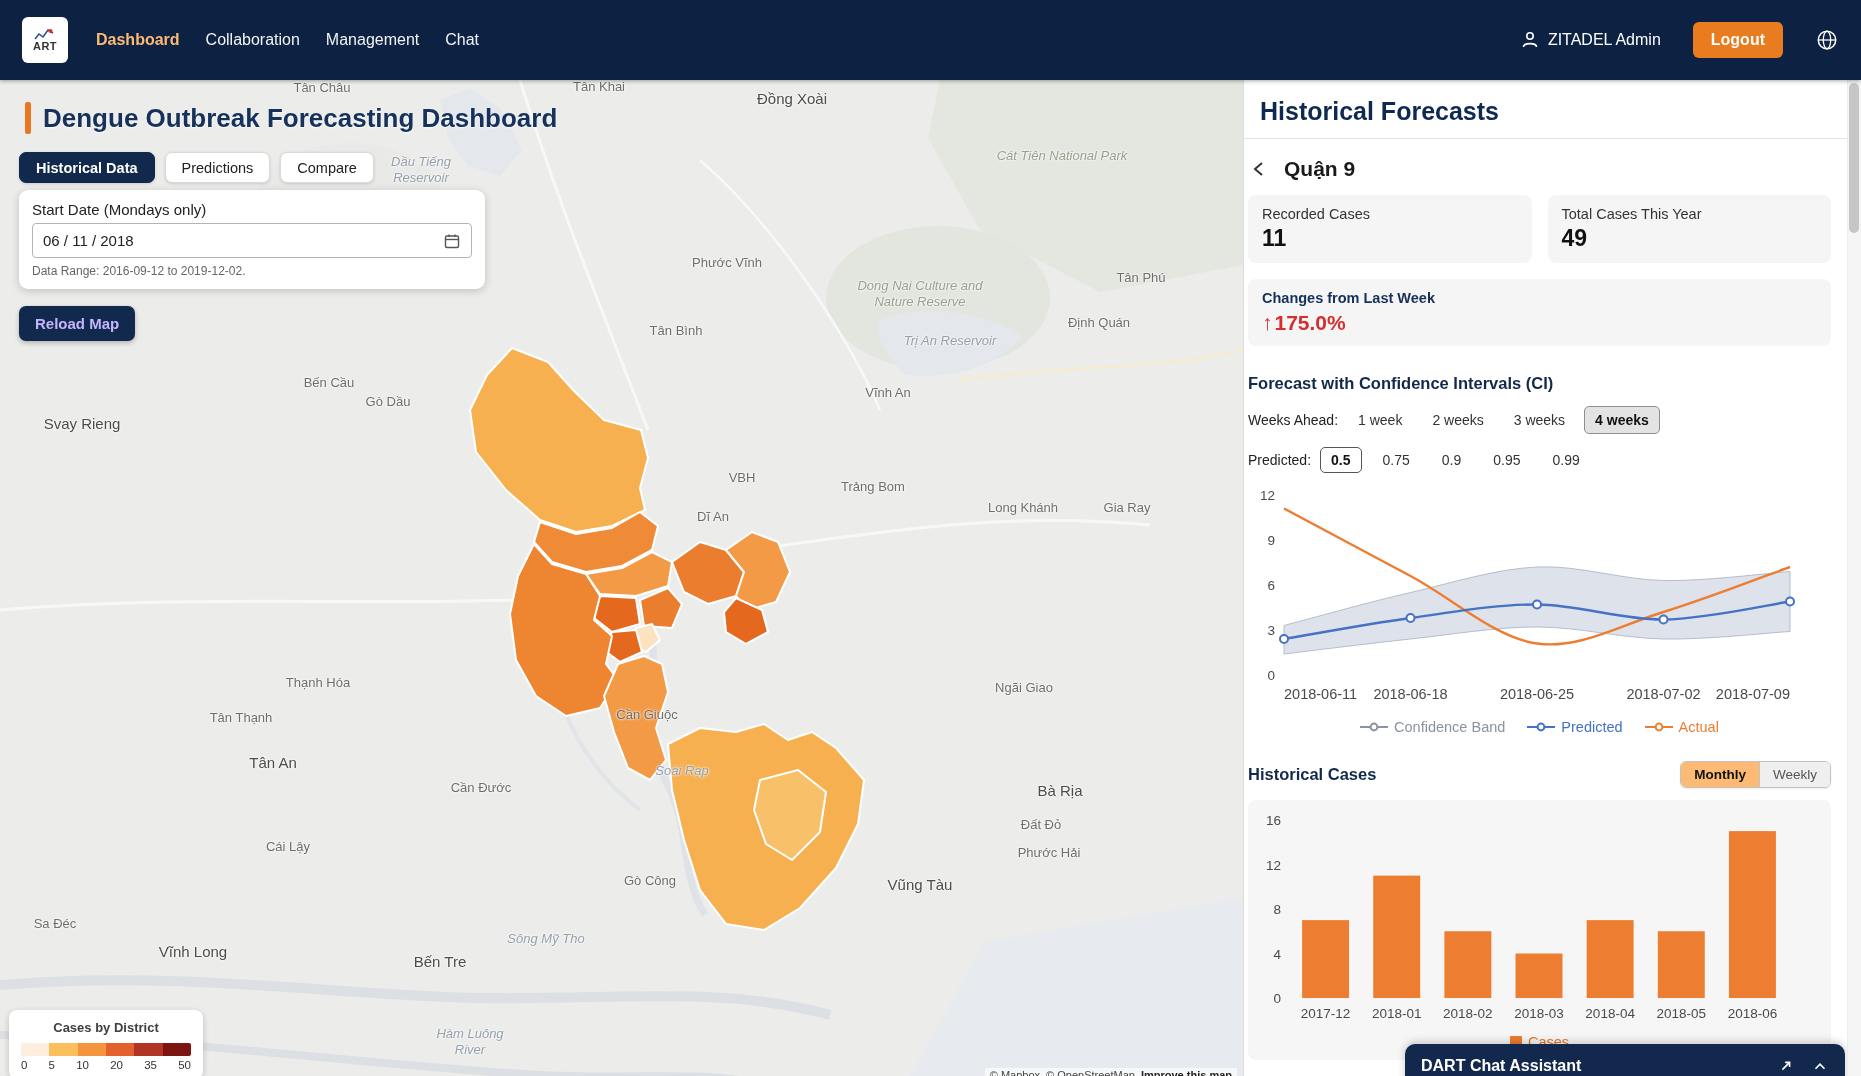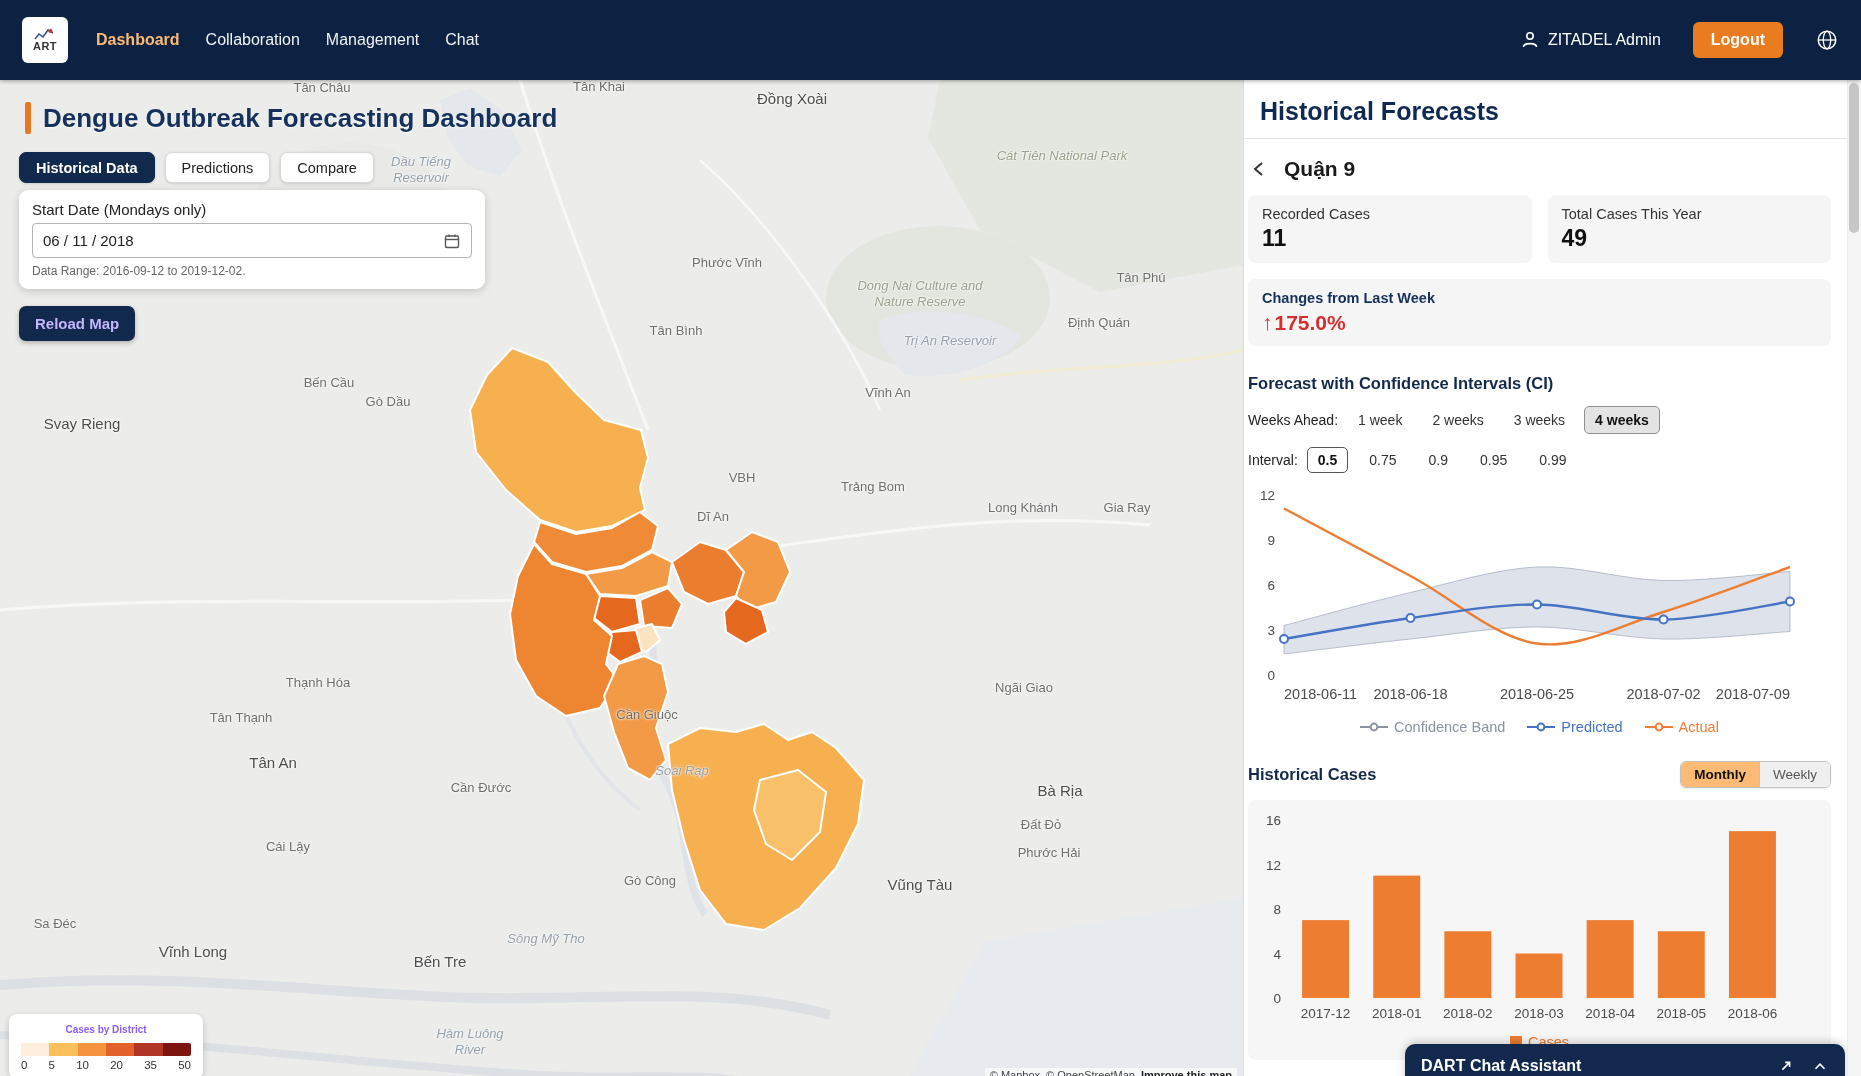--- a/index.html
+++ b/index.html
@@ -36,21 +36,21 @@
   .page-title { font-size:26px; font-weight:bold; color:#16325c; text-shadow:0 1px 2px rgba(255,255,255,.85); }
   .tabs-row { position:absolute; left:19px; top:72px; display:flex; gap:10px; z-index:10; }
   .tab { height:31px; display:flex; align-items:center; padding:0 16px; border-radius:7px; font-size:14.5px; cursor:pointer; background:#fff; color:#222; border:1px solid #d9d9d9; box-shadow:0 1px 3px rgba(0,0,0,.15); }
   .tab.active { background:#10294d; color:#fff; border-color:#10294d; font-weight:bold; }
   .date-card { position:absolute; left:19px; top:110px; width:466px; background:#fff; border-radius:9px; box-shadow:0 2px 8px rgba(0,0,0,.18); padding:11px 13px; z-index:10; }
   .date-label { font-size:15px; color:#222; margin-bottom:5px; }
   .date-input { height:35px; border:1px solid #b4b4b4; border-radius:4px; display:flex; align-items:center; justify-content:space-between; padding:0 10px; font-size:15px; color:#222; cursor:text; background:#fff; }
   .date-note { font-size:12px; color:#666; margin-top:6px; }
   .reload-btn { position:absolute; left:19px; top:226px; background:#10294d; color:#c4b5fd; border:none; border-radius:7px; font-size:15px; font-weight:bold; padding:9px 16px; cursor:pointer; z-index:10; box-shadow:0 2px 5px rgba(0,0,0,.25); font-family:inherit; }
   .legend-card { position:absolute; left:9px; bottom:5px; width:194px; background:#fff; border-radius:8px; box-shadow:0 2px 6px rgba(0,0,0,.2); padding:10px 12px 8px; z-index:10; }
-  .legend-title { font-size:10px; font-weight:bold; color:#8b5cf6; text-align:center; margin-bottom:8px; }
+  .legend-title { font-size:13px; font-weight:bold; color:#404040; text-align:center; margin-bottom:8px; }
   .legend-bar { display:flex; height:13px; border-radius:2px; overflow:hidden; }
   .legend-bar .sw { flex:1; }
   .legend-ticks { display:flex; justify-content:space-between; font-size:11.5px; color:#333; margin-top:3px; }
   .attribution { position:absolute; right:6px; bottom:2px; font-size:11px; color:#444; background:rgba(255,255,255,.65); padding:1px 5px; z-index:10; display:flex; gap:6px; }
   .attribution .imp { font-weight:bold; color:#222; text-decoration:underline; cursor:pointer; }
   .attribution span { cursor:pointer; }
 
   
   .panel { width:618px; height:1007px; background:#fff; border-left:1px solid #ddd; position:relative; overflow:hidden; }
   .panel-header { padding:17px 30px 12px 16px; border-bottom:1px solid #e3e3e3; }
@@ -309,21 +309,21 @@
       <div class="weeks-row">
         <span>Weeks Ahead:</span>
         <span style="display:flex;gap:8px;">
             <span class="chip">1 week</span>
             <span class="chip">2 weeks</span>
             <span class="chip">3 weeks</span>
             <span class="chip on">4 weeks</span>
           </span>
       </div>
       <div class="interval-row">
-        <span>Interval:</span>
+        <span>Predicted:</span>
         <span style="display:flex;gap:10px;align-items:center;">
             <span class="ichip on">0.5</span>
             <span class="ichip">0.75</span>
             <span class="ichip">0.9</span>
             <span class="ichip">0.95</span>
             <span class="ichip">0.99</span>
           </span>
       </div>
 
       <div class="line-chart-wrap">

